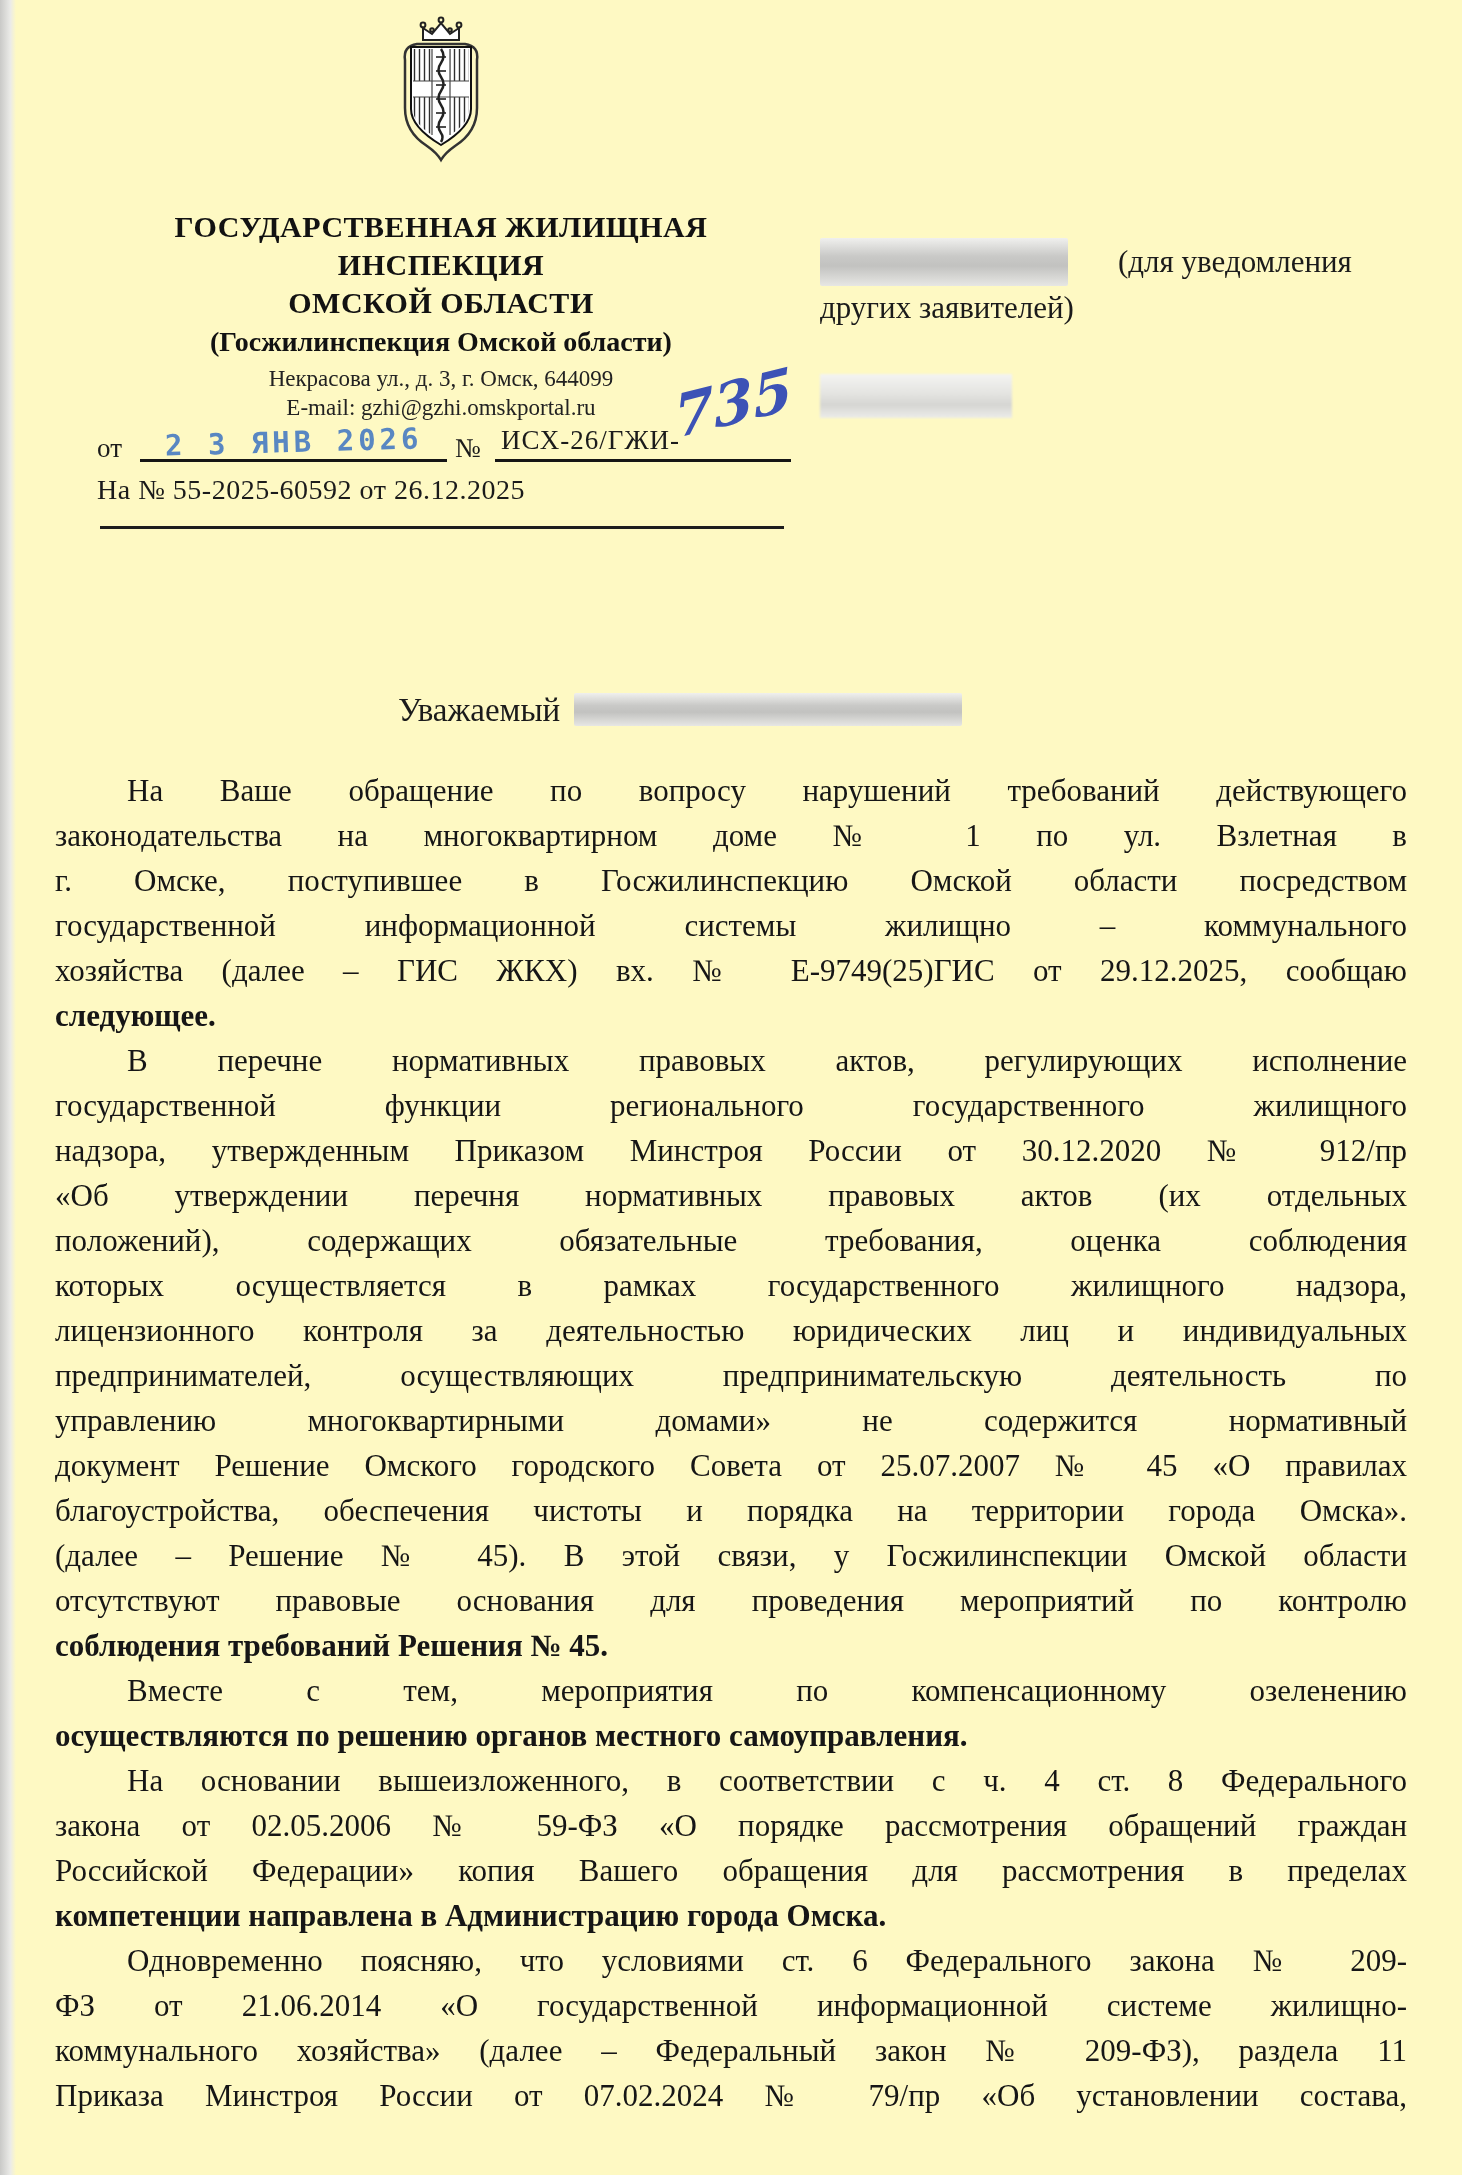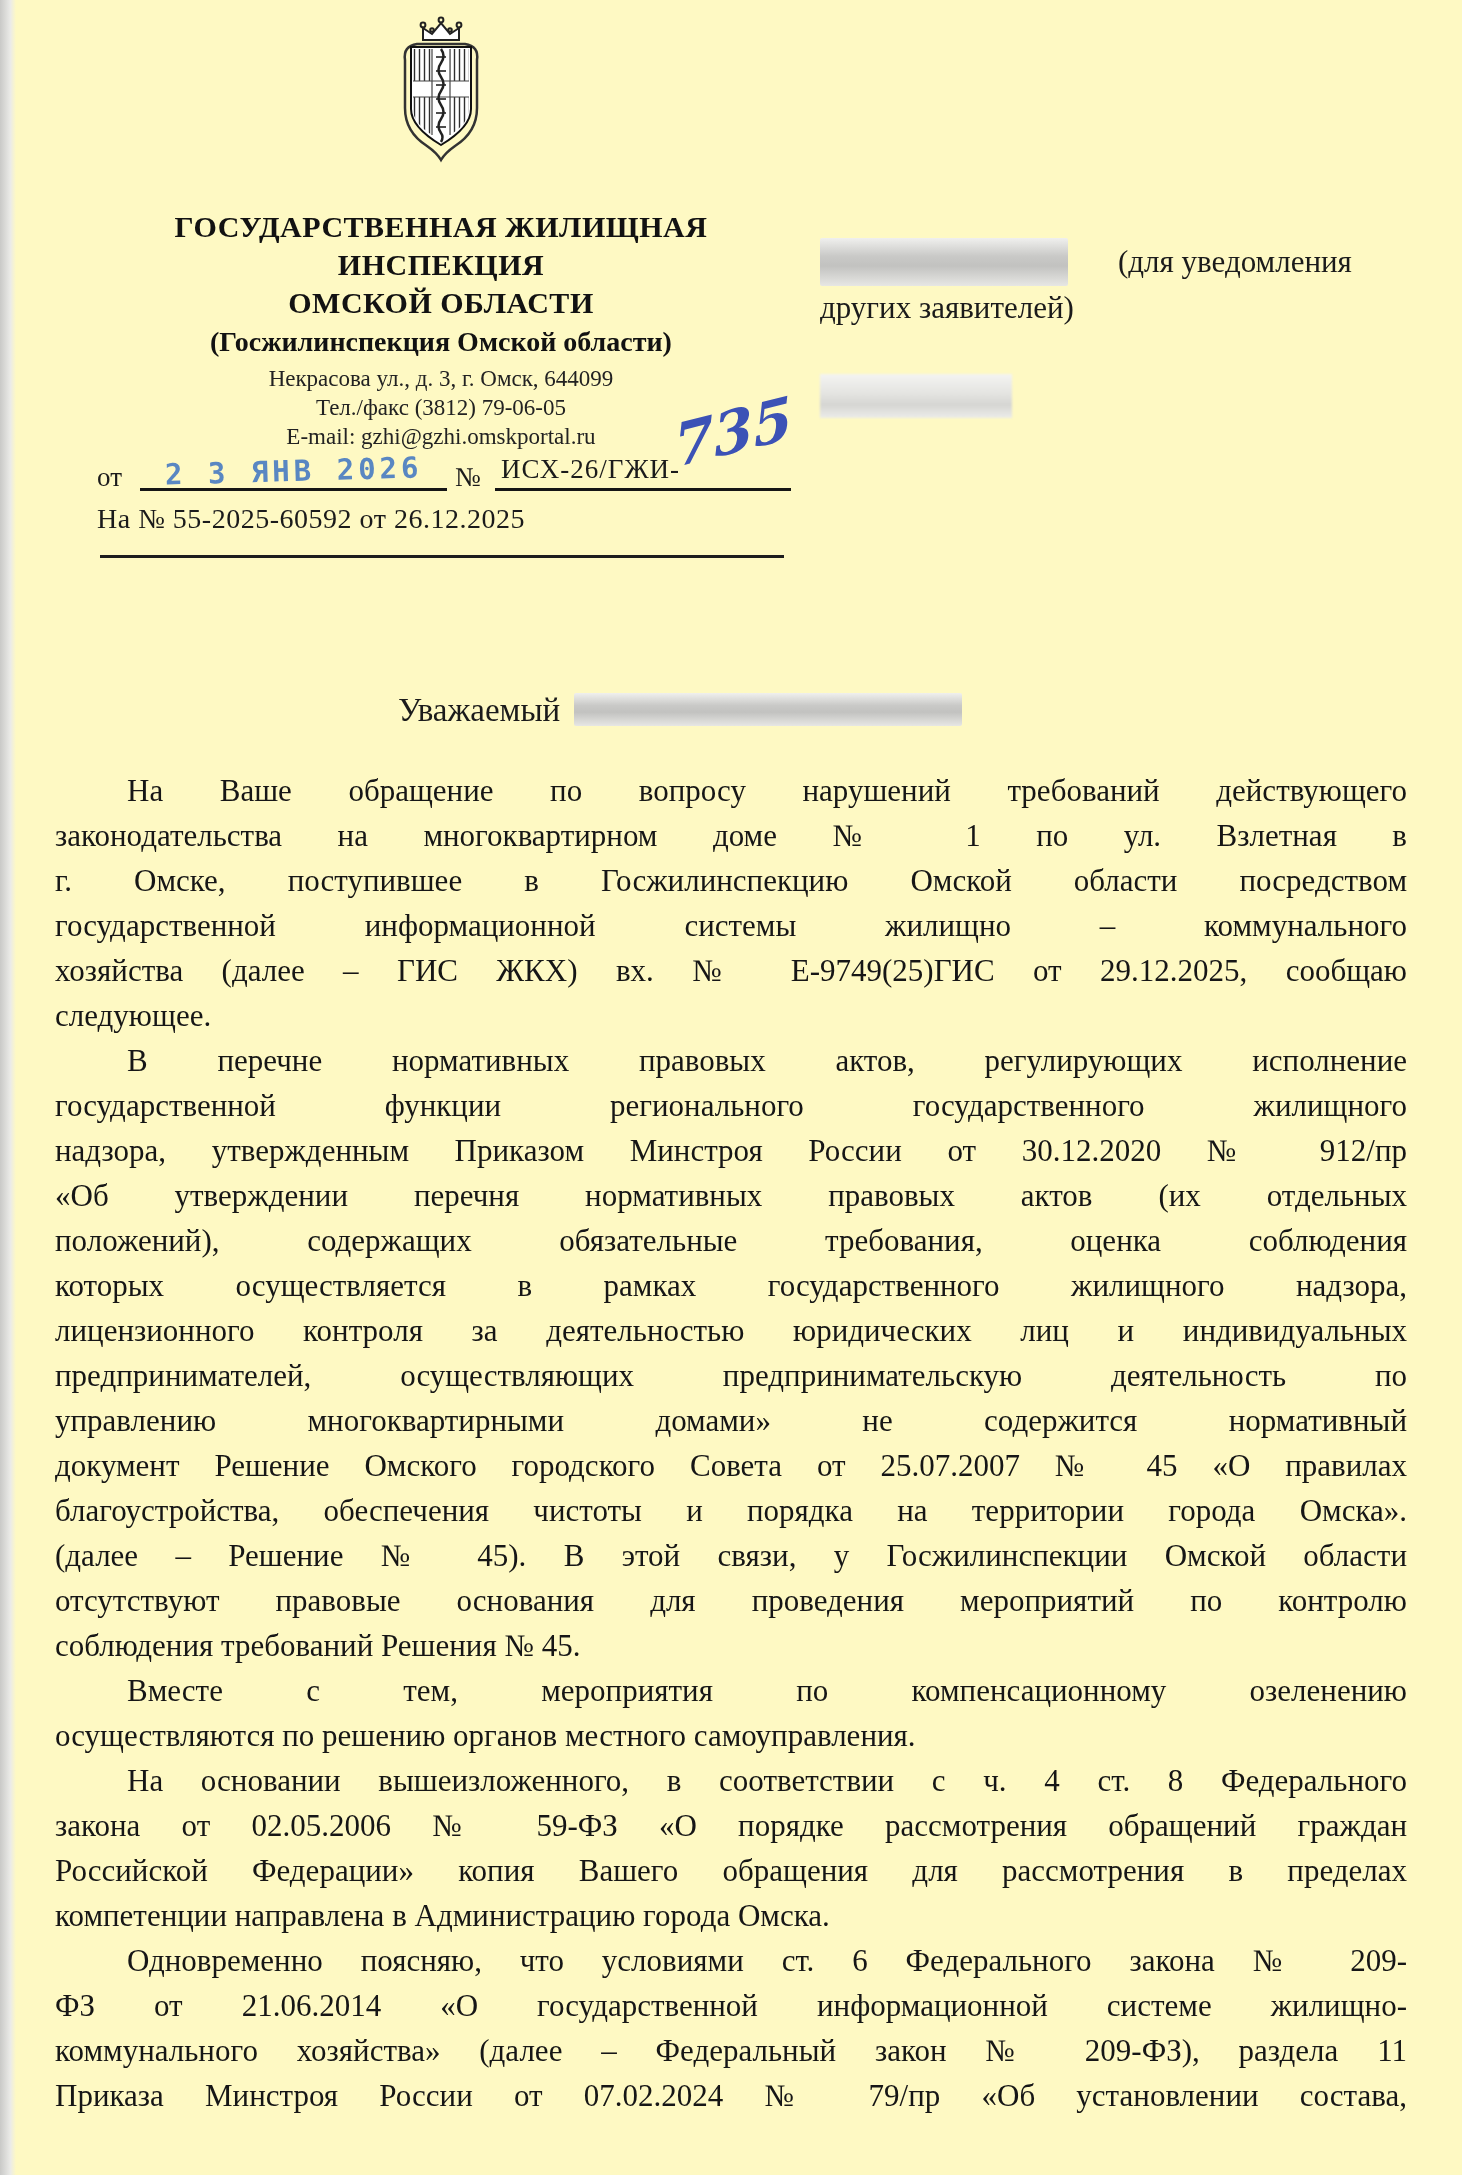--- a/index.html
+++ b/index.html
@@ -38,21 +38,21 @@
   .addr-note2{margin-top:0;}
   .bar-2{width:192px;height:44px;margin-top:44px;
     background:linear-gradient(180deg,#f4f4f2 0%,#e4e4e1 45%,#d6d6d3 70%,#ececea 100%);filter:blur(1px);}
   
   .salutation{position:absolute;left:398px;top:688px;font-size:33px;white-space:nowrap;}
   .bar-salut{display:inline-block;width:388px;height:33px;margin-left:14px;transform:translateY(5px);}
   
   .letter-body{position:absolute;left:55px;top:768px;width:1352px;font-size:31px;color:#161616;}
   .para .line{line-height:45px;text-align:justify;text-align-last:justify;white-space:normal;}
   .para .line.first{text-indent:72px;}
-  .para .line.last{text-align-last:left;}
+  .para .line.last{text-align-last:left;font-weight:bold;}
 </style>
 </head>
 <body>
 
 <div class="page">
   <div class="scan-edge"></div>
 
   <div class="letterhead">
     <svg class="crest" width="108" height="148" viewBox="0 0 108 148">
       <defs>
@@ -96,21 +96,20 @@
 
     <div class="org-name">
       <div>ГОСУДАРСТВЕННАЯ ЖИЛИЩНАЯ</div>
       <div>ИНСПЕКЦИЯ</div>
       <div>ОМСКОЙ ОБЛАСТИ</div>
     </div>
     <div class="org-short">(Госжилинспекция Омской области)</div>
 
     <div class="addr-block">
       <div>Некрасова ул., д. 3, г. Омск, 644099</div>
-      <div>Тел./факс (3812) 79-06-05</div>
       <div>E-mail: gzhi@gzhi.omskportal.ru</div>
     </div>
 
     <div class="ref-row">
       <span class="lbl date-label">от</span>
       <span class="date-underline"><span class="stamp" style="color: rgb(76, 126, 194);">2 3 ЯНВ 2026</span></span>
       <span class="lbl number-label">№</span>
       <span class="number-underline"><span class="outgoing-number">ИСХ-26/ГЖИ-</span></span>
       <span class="handwritten" style="color: rgb(60, 82, 182);">735</span>
     </div>

